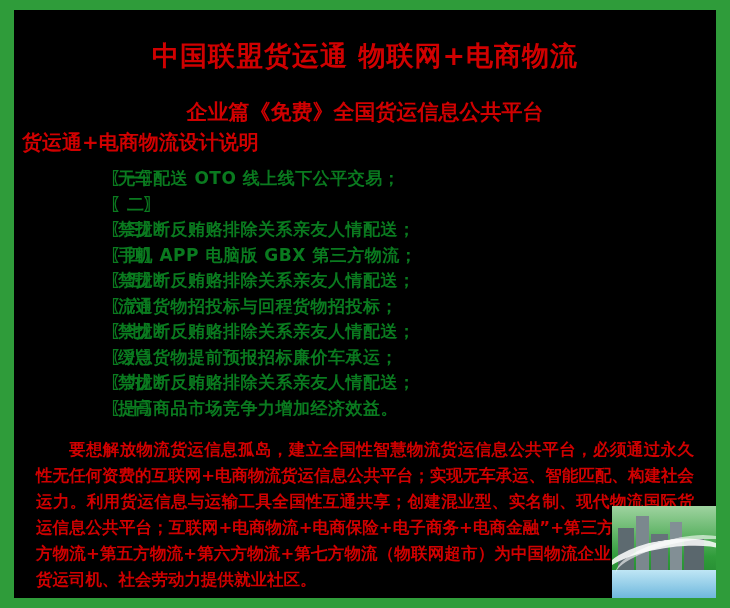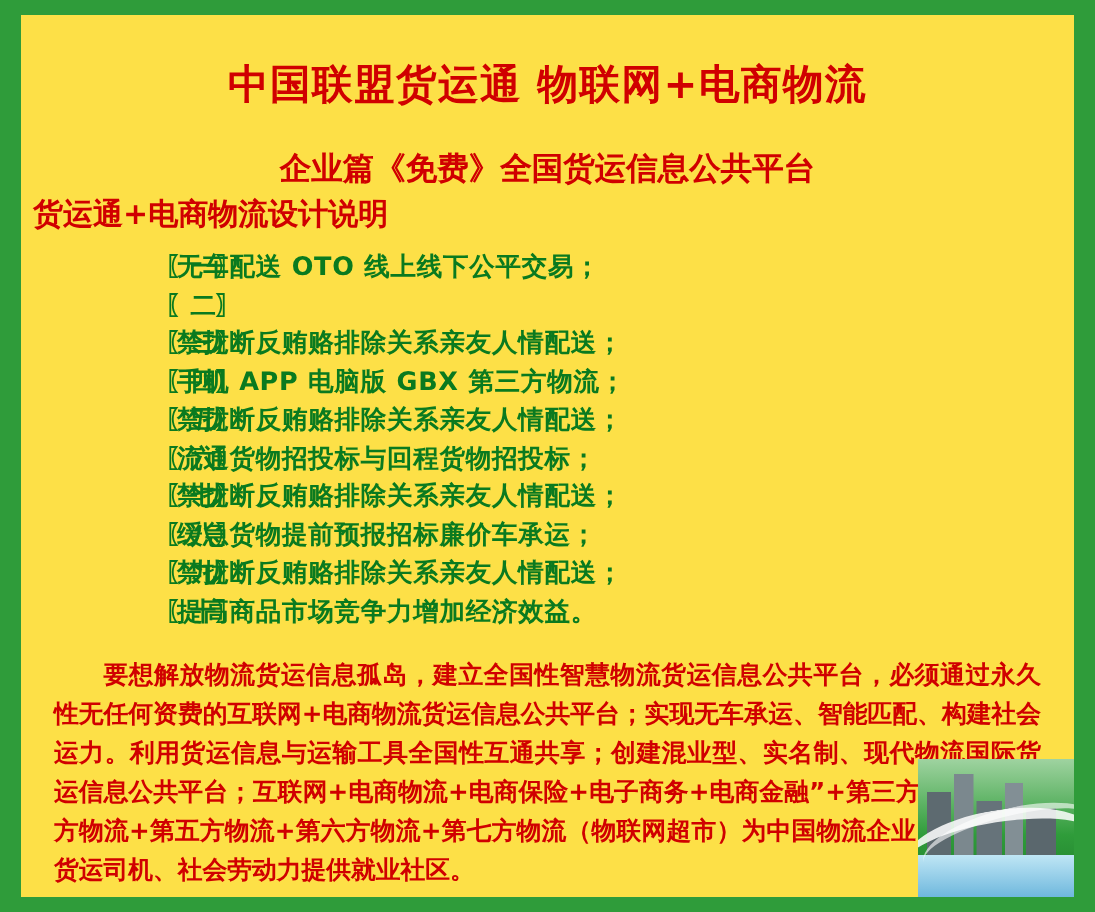--- a/index.html
+++ b/index.html
@@ -24,21 +24,21 @@
     border-top: 10px solid #2f9c3a;
     border-bottom: 10px solid #2f9c3a;
     overflow: hidden;
   }
   .inner {
     position: absolute;
     left: 0;
     top: 0;
     right: 0;
     bottom: 0;
-    background: #fde047;
+    background: #000000;
     box-sizing: border-box;
     padding: 4px 8px;
     overflow: hidden;
   }
   
   .page::before, .page::after {
     content: "";
     position: absolute;
     top: -10px;
     bottom: -10px;

